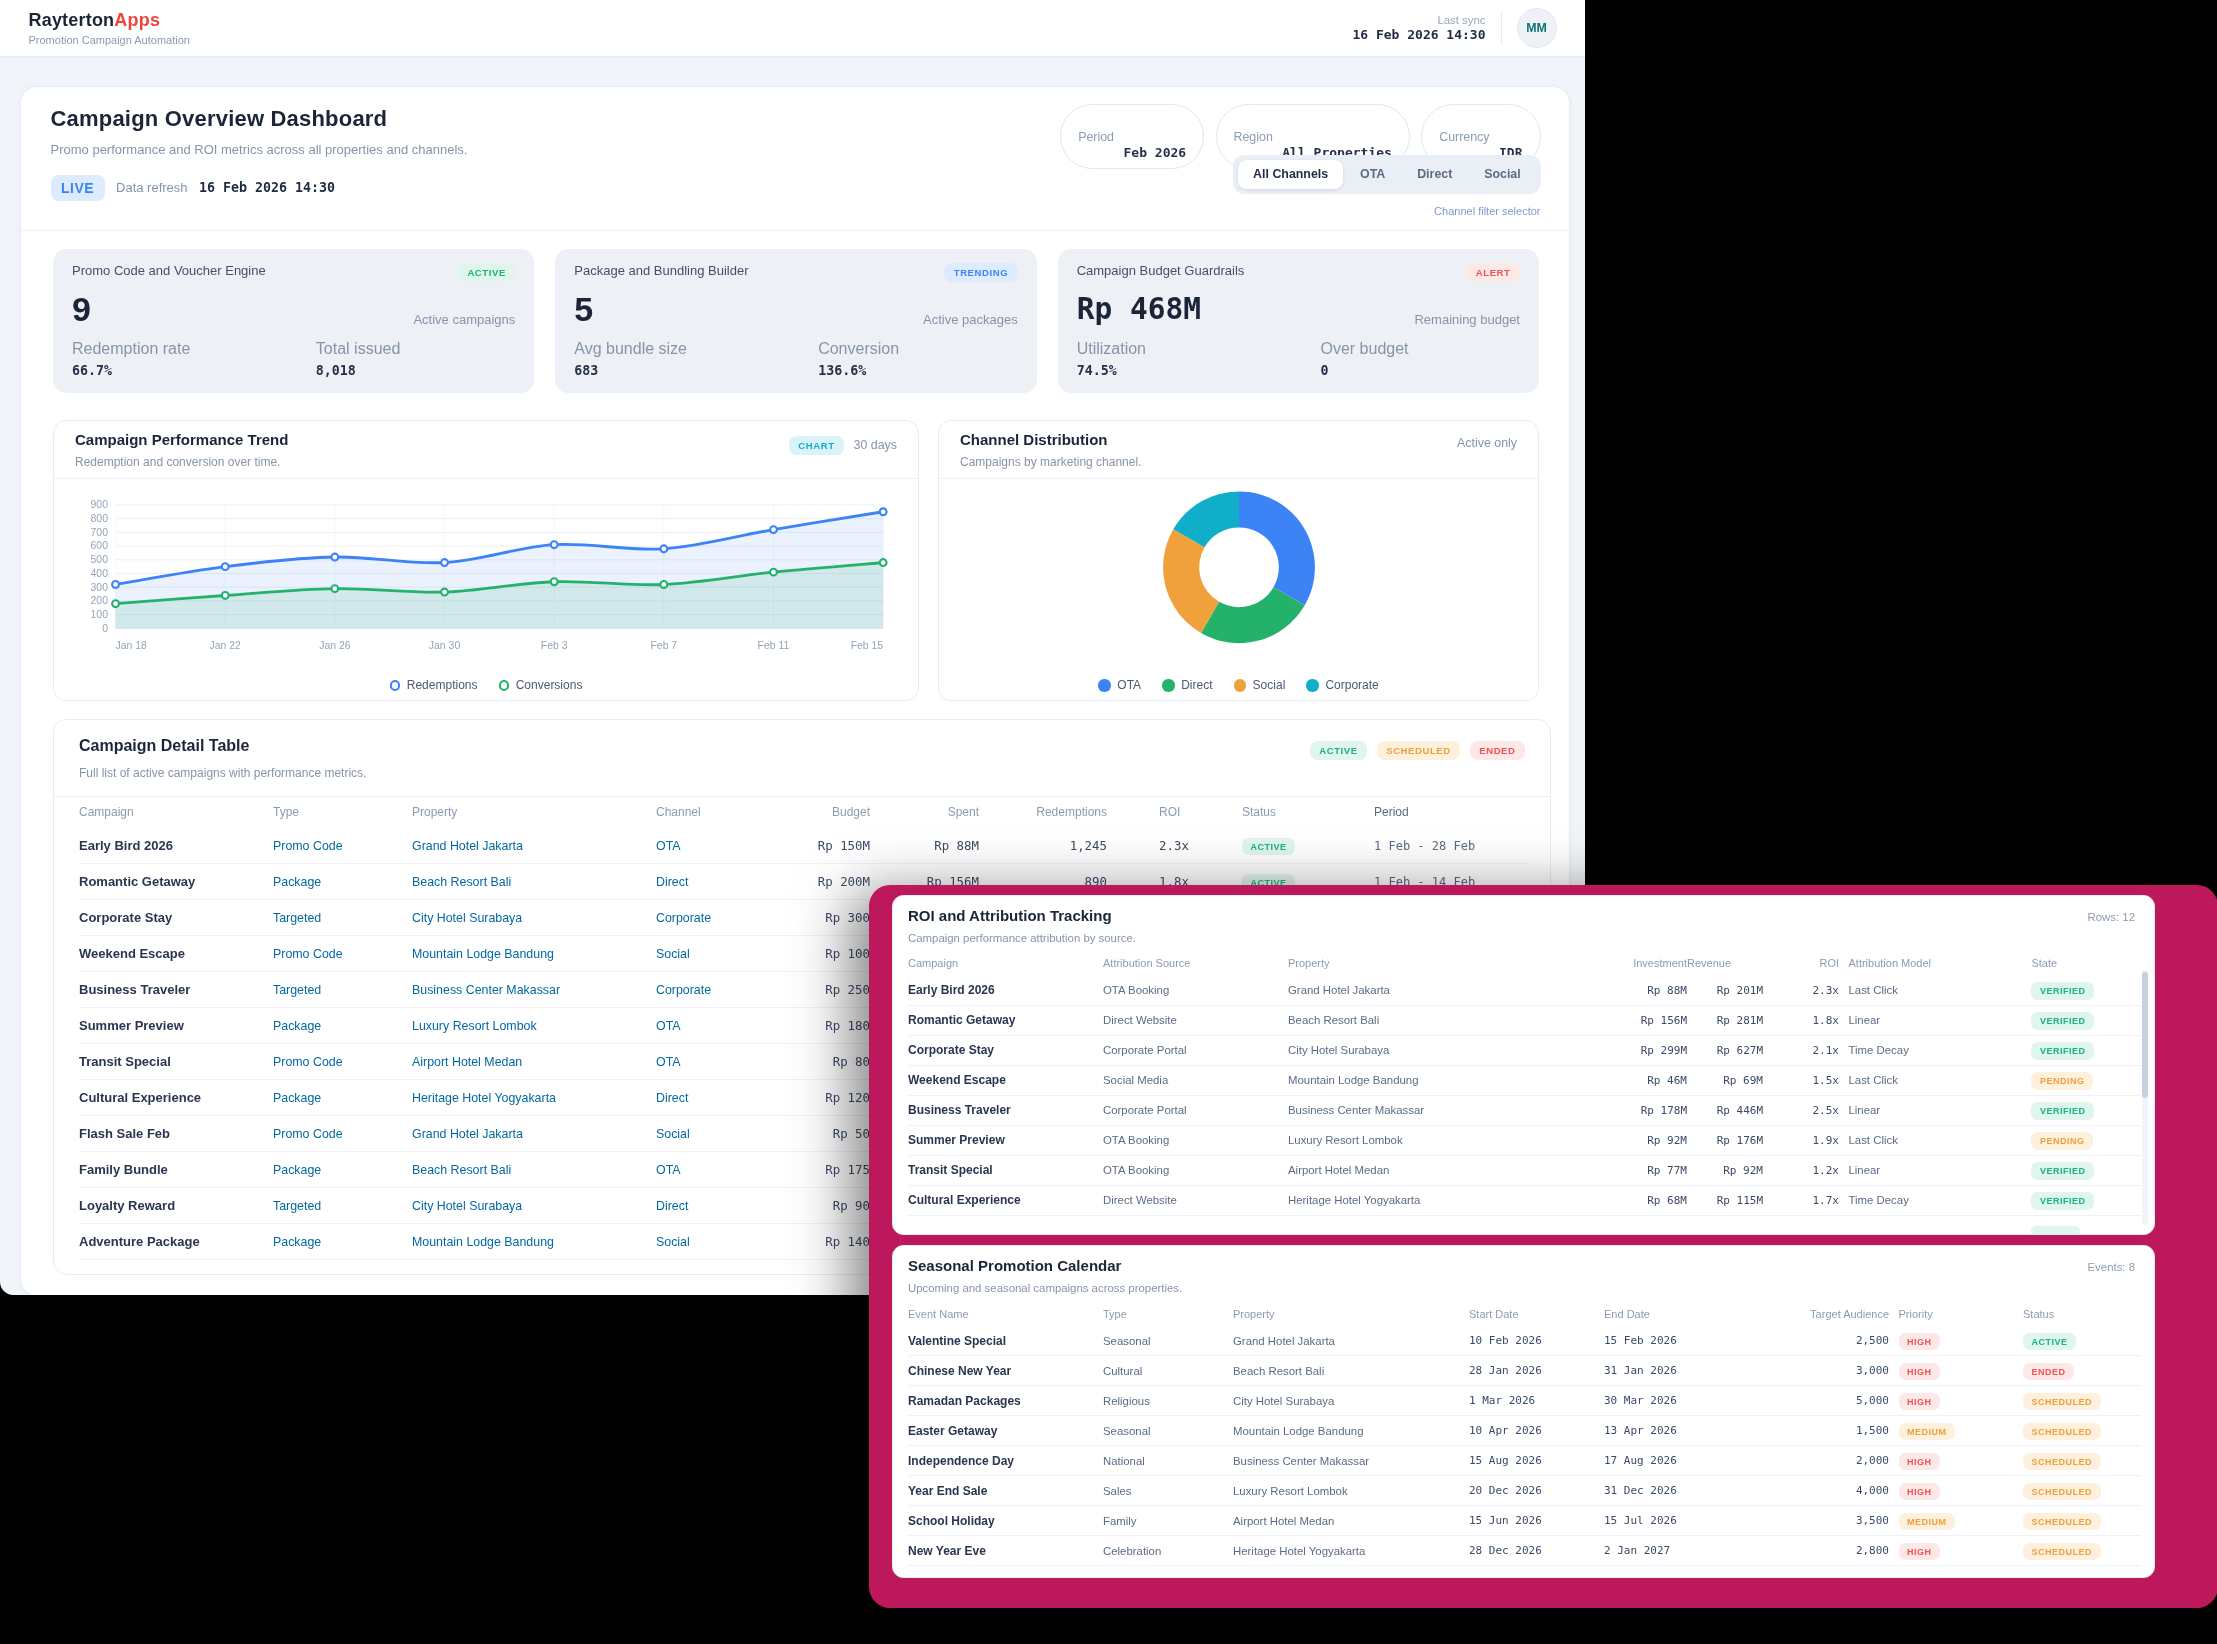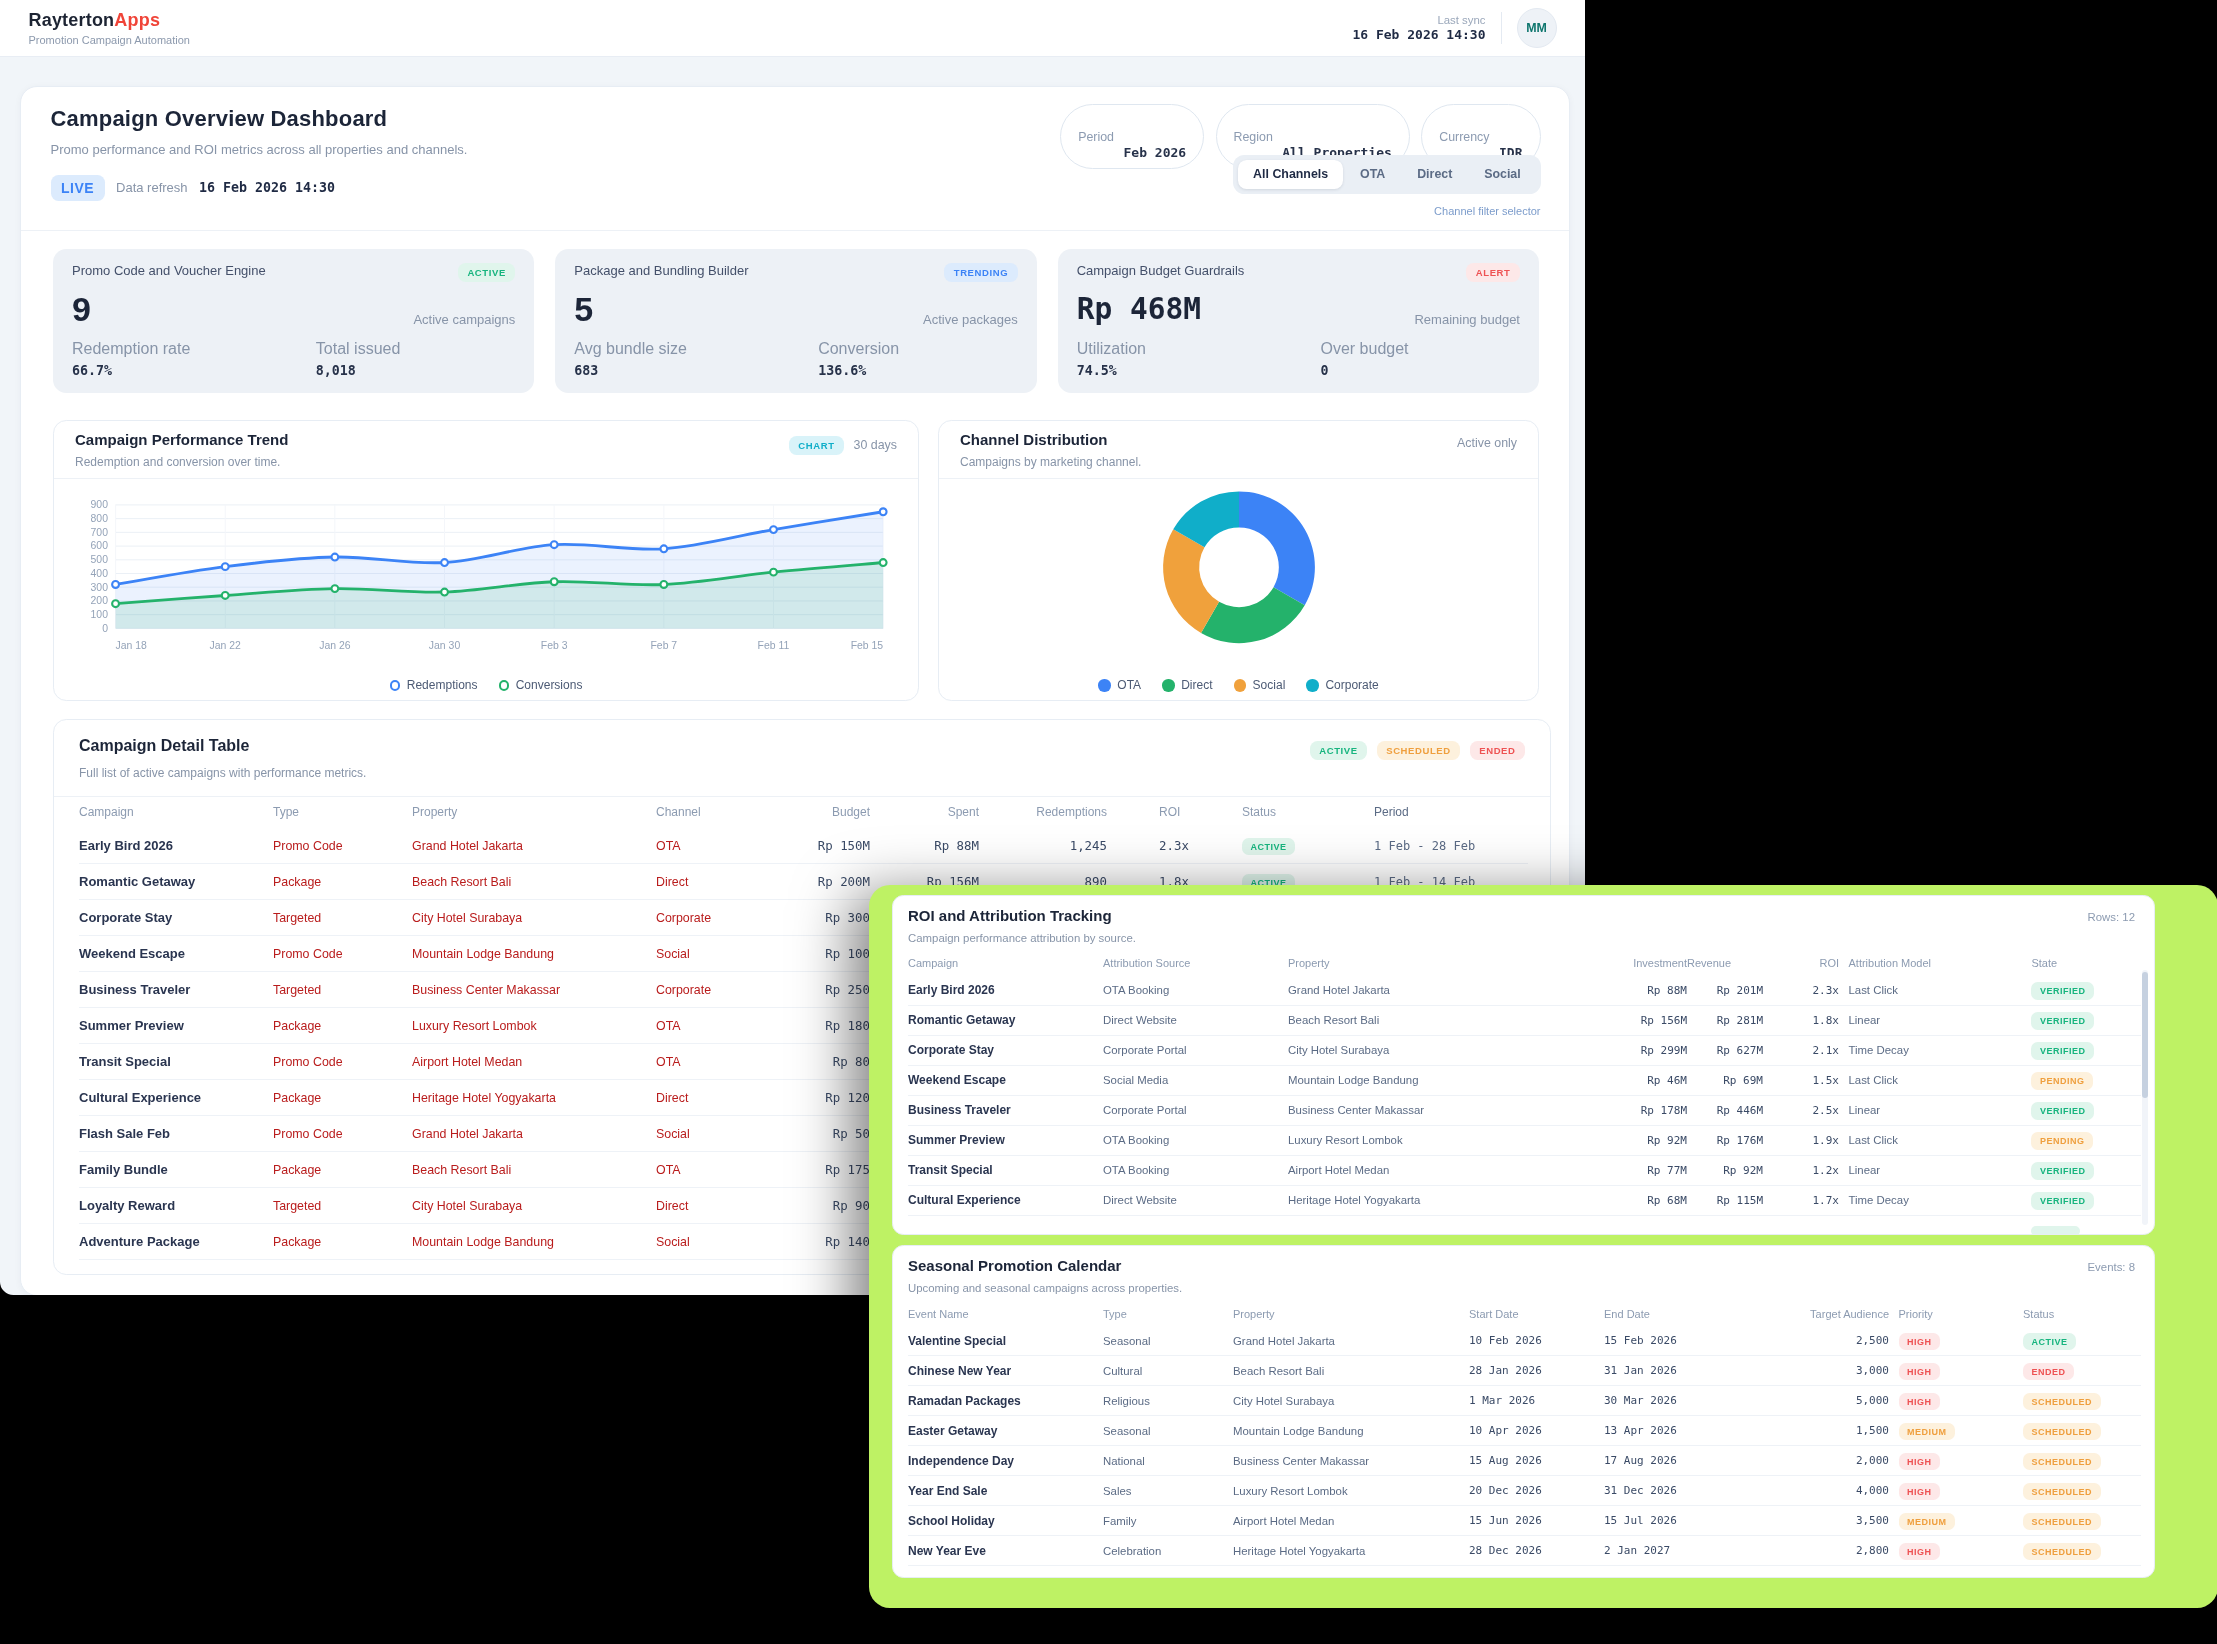--- a/index.html
+++ b/index.html
@@ -77,30 +77,30 @@
   .tc-title { position:absolute; left:25px; top:17px; font-size:16px; font-weight:bold; color:#1c2538; }
   .tc-sub { position:absolute; left:25px; top:46px; font-size:12px; color:#8794a8; }
   .tc-badges { position:absolute; right:25px; top:21px; display:flex; gap:9.5px; }
   .tc-divider { position:absolute; left:0; top:76px; width:100%; height:1px; background:#edf1f6; }
   .ct-grid { display:grid; grid-template-columns:194px 139px 244px 124px 90px 109px 128px 120px 114px 1fr; align-items:center; }
   .ct-head { position:absolute; left:25px; top:76px; width:1449px; height:32px; }
   .ct-head > div { font-size:12px; color:#8c9bb1; }
   .ct-body { position:absolute; left:25px; top:108px; width:1449px; }
   .ct-row { height:36px; border-bottom:1px solid #eef2f7; cursor:pointer; }
   .c-name { font-size:13px; font-weight:bold; color:#2a3550; }
-  .c-text { font-size:12.4px; color:#b91c1c; }
+  .c-text { font-size:12.4px; color:#0369a1; }
   .c-mono { font-size:12.4px; color:#3a4a66; }
   .num { text-align:right; }
   .roi-col { padding-left:52px; }
   .status-col { padding-left:15px; }
   .period-col { padding-left:33px; font-size:12px !important; color:#5b6b85 !important; }
   .small-badge { display:inline-block; font-size:9px; font-weight:bold; letter-spacing:0.5px; border-radius:6.7px; padding:3.8px 8.6px; }
 
   
-  .overlay-window { position:absolute; left:869px; top:885px; width:1349px; height:723px; background:#bef264; border-radius:21px; box-shadow:-17px 9.5px 57px rgba(0,0,0,.5);padding-left:40px; }
+  .overlay-window { position:absolute; left:869px; top:885px; width:1349px; height:723px; background:#be185d; border-radius:21px; box-shadow:-17px 9.5px 57px rgba(0,0,0,.5);padding-left:40px; }
   .ov-card { position:absolute; left:23px; width:1263px; background:#fff; border:1px solid #e7edf4; border-radius:11.4px; overflow:hidden; }
   .ov-card.roi { top:9.5px; height:340px; }
   .ov-card.calendar { top:360px; height:333px; }
   .ov-title { position:absolute; left:15px; top:11.4px; font-size:15px; font-weight:bold; color:#1c2538; }
   .ov-sub { position:absolute; left:15px; top:36px; font-size:11.4px; color:#8794a8; }
   .ov-corner { position:absolute; right:19px; top:15px; font-size:11.4px; color:#8c9bb1; }
   .ov-grid-head { position:absolute; left:15px; top:55px; height:25px; width:1233px; }
   .ov-grid-head > div { font-size:11px; color:#8c9bb1; }
   .ov-grid-body { position:absolute; left:15px; top:80px; width:1233px; overflow:hidden; }
   .ov-row { height:30px; border-bottom:1px solid #eef2f7; cursor:pointer; }

